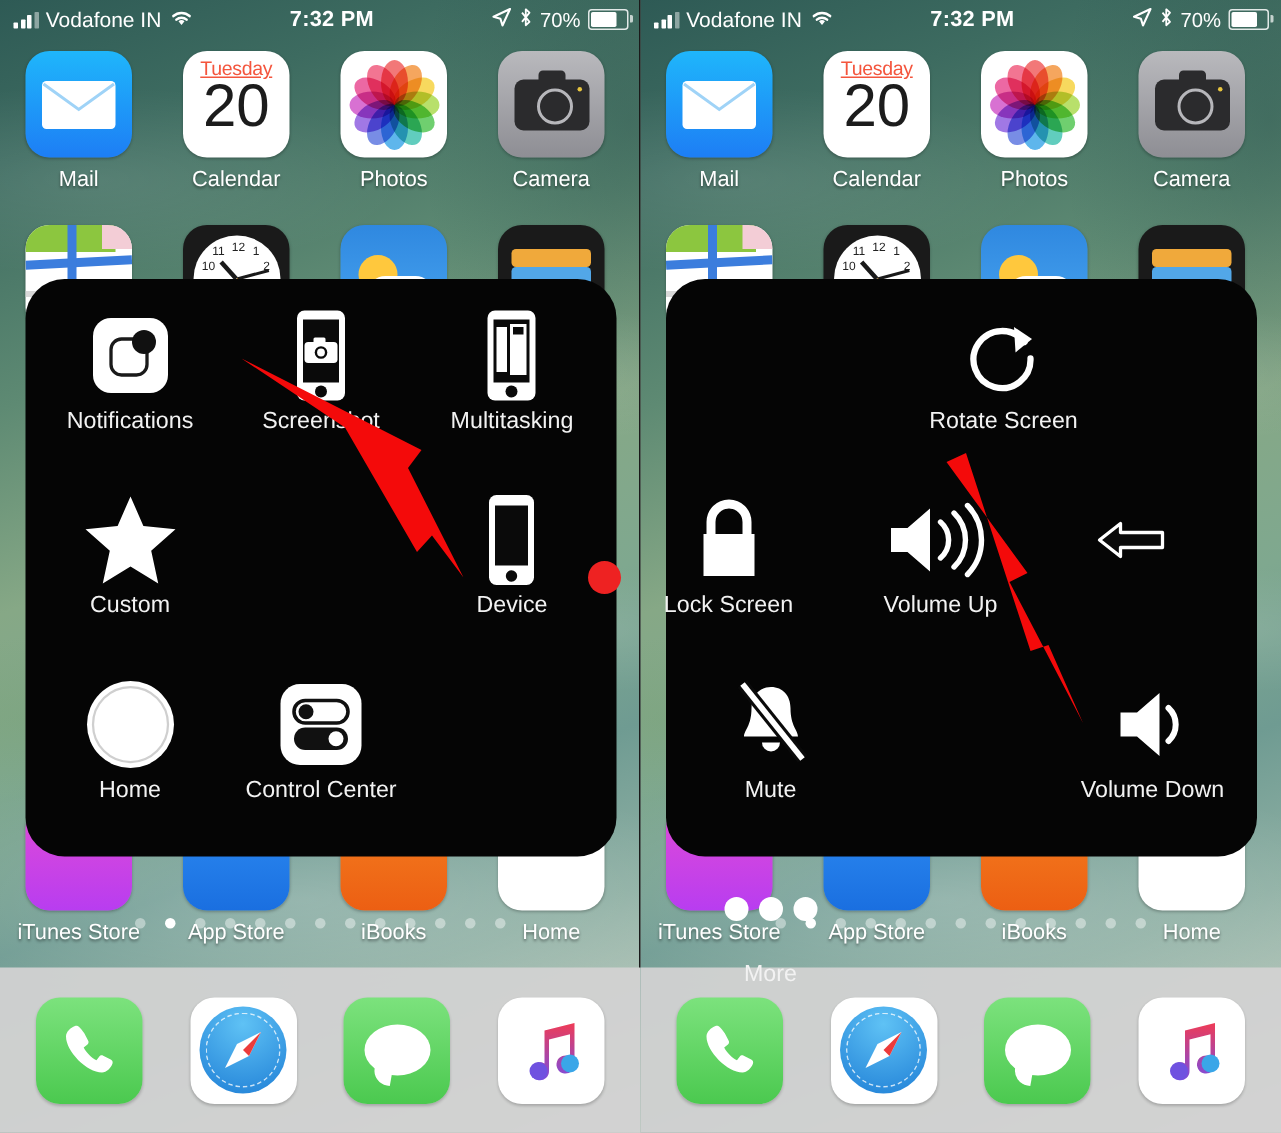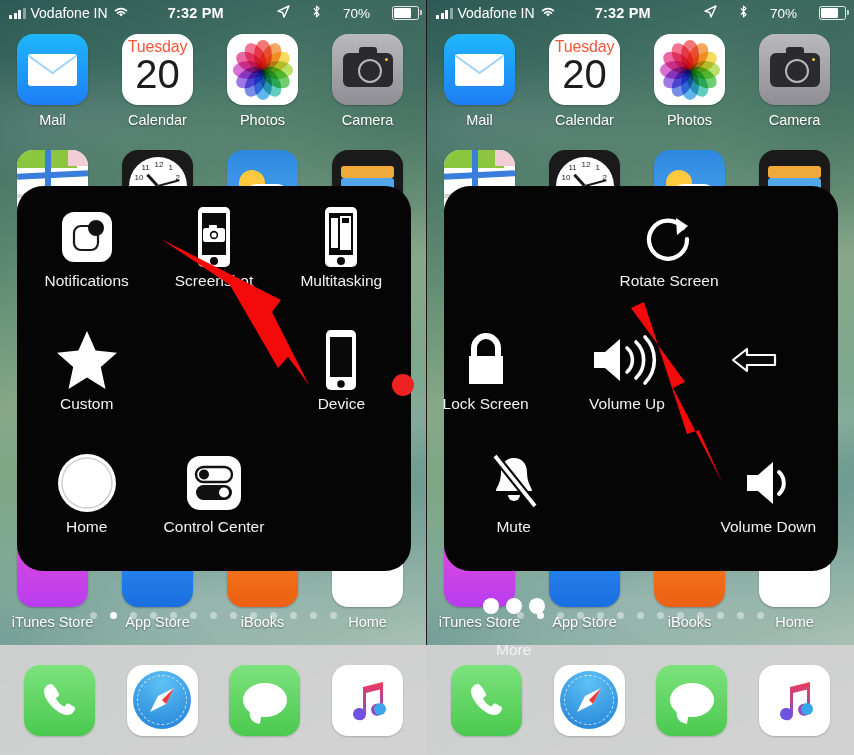--- a/index.html
+++ b/index.html
@@ -25,21 +25,21 @@
       radial-gradient(ellipse 180px 60px at 400px 420px, rgba(255,255,255,.10), transparent 70%),
       radial-gradient(ellipse 260px 80px at 40px 480px, rgba(120,160,110,.35), transparent 70%),
       radial-gradient(ellipse 200px 300px at 420px 80px, rgba(30,70,70,.35), transparent 70%);
     pointer-events:none;}
 
   
   .statusbar{position:absolute;top:0;left:0;width:427px;height:26px;
     display:flex;align-items:center;color:#fff;font-size:14px;font-weight:bold;z-index:20;}
   .sb-left{display:flex;align-items:center;gap:5px;padding-left:9px;flex:0 0 auto;}
   .sb-center{flex:1;text-align:center;font-size:14.5px;letter-spacing:.2px;padding-right:14px;}
-  .sb-right{display:flex;align-items:center;gap:22px;padding-right:8px;flex:0 0 auto;}
+  .sb-right{display:flex;align-items:center;gap:5px;padding-right:8px;flex:0 0 auto;}
   .bars{display:flex;align-items:flex-end;gap:1.5px;height:11px;}
   .bars i{display:block;width:3px;background:#fff;border-radius:.5px;}
   .bars i:nth-child(1){height:4px;}
   .bars i:nth-child(2){height:6px;}
   .bars i:nth-child(3){height:8.5px;}
   .bars i:nth-child(4){height:11px;background:rgba(255,255,255,.45);}
   .carrier{font-size:14px;font-weight:normal;}
   .battpct{font-size:13.5px;font-weight:normal;}
   .batt{width:25px;height:12px;border:1.3px solid rgba(255,255,255,.85);border-radius:2.5px;position:relative;}
   .batt::after{content:"";position:absolute;right:-3.5px;top:3px;width:2px;height:5px;background:rgba(255,255,255,.7);border-radius:0 1px 1px 0;}
@@ -52,21 +52,21 @@
   .ibox{width:71px;height:71px;border-radius:16px;overflow:hidden;position:relative;
     box-shadow:0 1px 2px rgba(0,0,0,.25);}
   .ilabel{margin-top:7px;color:#fff;font-size:14.5px;text-shadow:0 1px 2px rgba(0,0,0,.45);white-space:nowrap;}
   .row2{margin-top:22px;}
   .row-last{position:absolute;left:0;top:536px;width:427px;z-index:5;}
 
   
   .ic-mail{background:linear-gradient(180deg,#1fb6fb,#1d7ef5);}
   .ic-mail svg{position:absolute;left:10px;top:19px;}
   .ic-cal{background:#fff;display:flex;flex-direction:column;align-items:center;}
-  .cal-d{color:#f4553d;font-size:16px;margin-top:4px;letter-spacing:-.2px;}
+  .cal-d{color:#f4553d;font-size:13px;margin-top:4px;letter-spacing:-.2px;text-decoration:underline;}
   .cal-n{color:#1c1c1c;font-size:40px;line-height:40px;font-weight:300;margin-top:-2px;}
   .ic-photos{background:#fff;display:flex;align-items:center;justify-content:center;}
   .petals{position:relative;width:58px;height:58px;}
   .petals i{position:absolute;left:50%;top:50%;width:18px;height:30px;border-radius:50%;
     transform-origin:50% 100%;opacity:.82;margin-left:-9px;margin-top:-30px;mix-blend-mode:multiply;}
   .ic-cam{background:linear-gradient(180deg,#b9b9bd,#8e8e94);display:flex;align-items:center;justify-content:center;}
   .camshape{width:50px;height:34px;background:#2b2b2d;border-radius:6px;position:relative;}
   .camshape::before{content:"";position:absolute;left:16px;top:-6px;width:18px;height:7px;background:#2b2b2d;border-radius:3px 3px 0 0;}
   .camshape i{position:absolute;left:15px;top:6px;width:20px;height:20px;border:2.5px solid #b7b7bb;border-radius:50%;}
   .camshape u{position:absolute;right:5px;top:5px;width:3px;height:3px;background:#e8c53f;border-radius:50%;}

